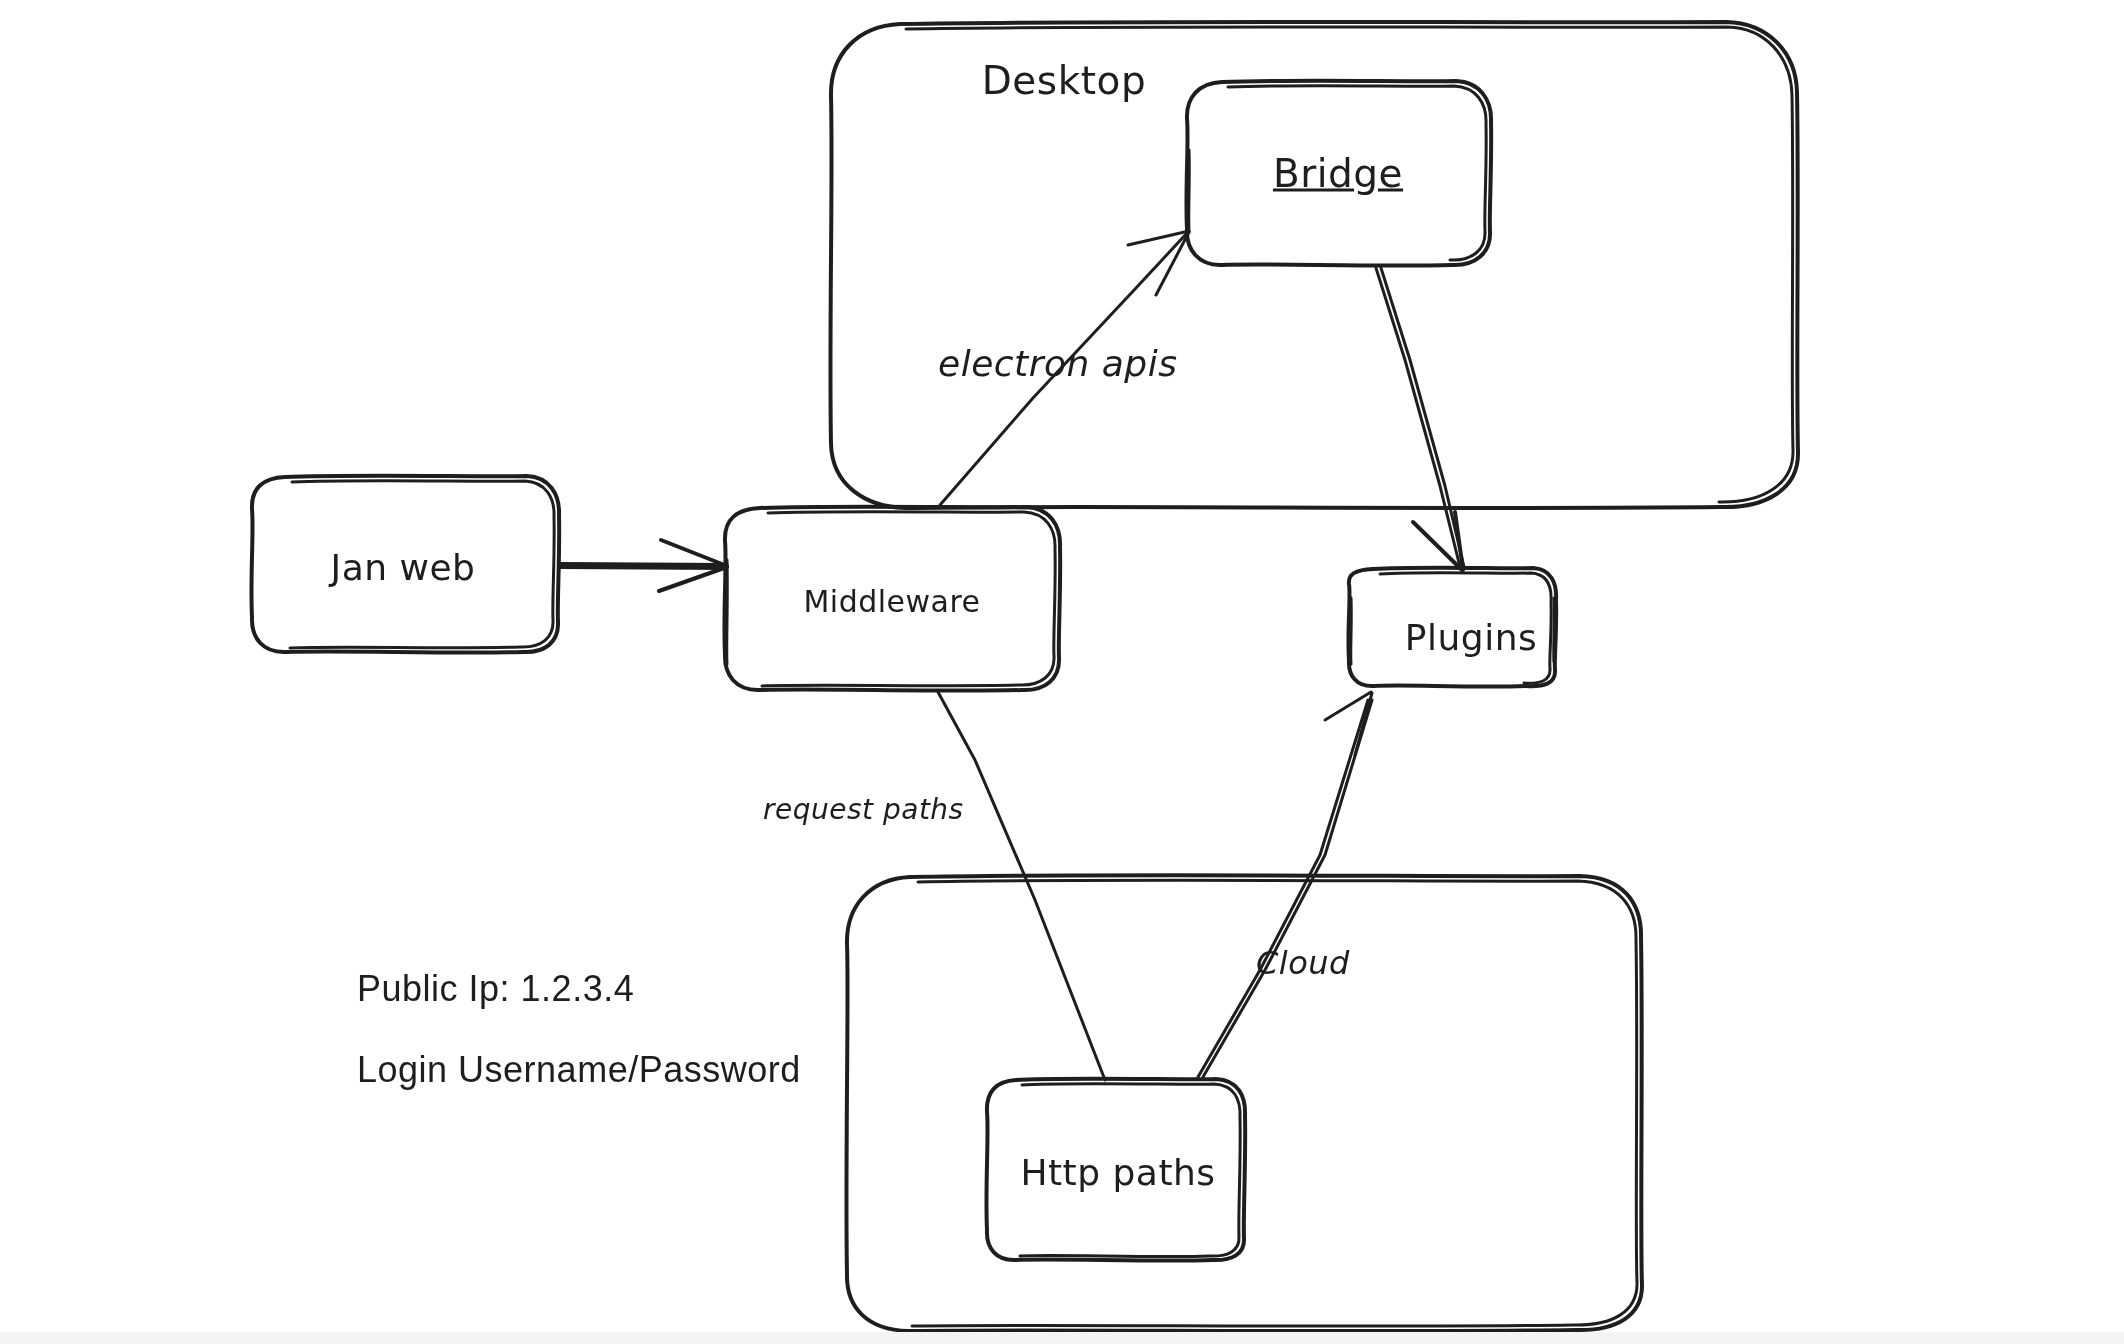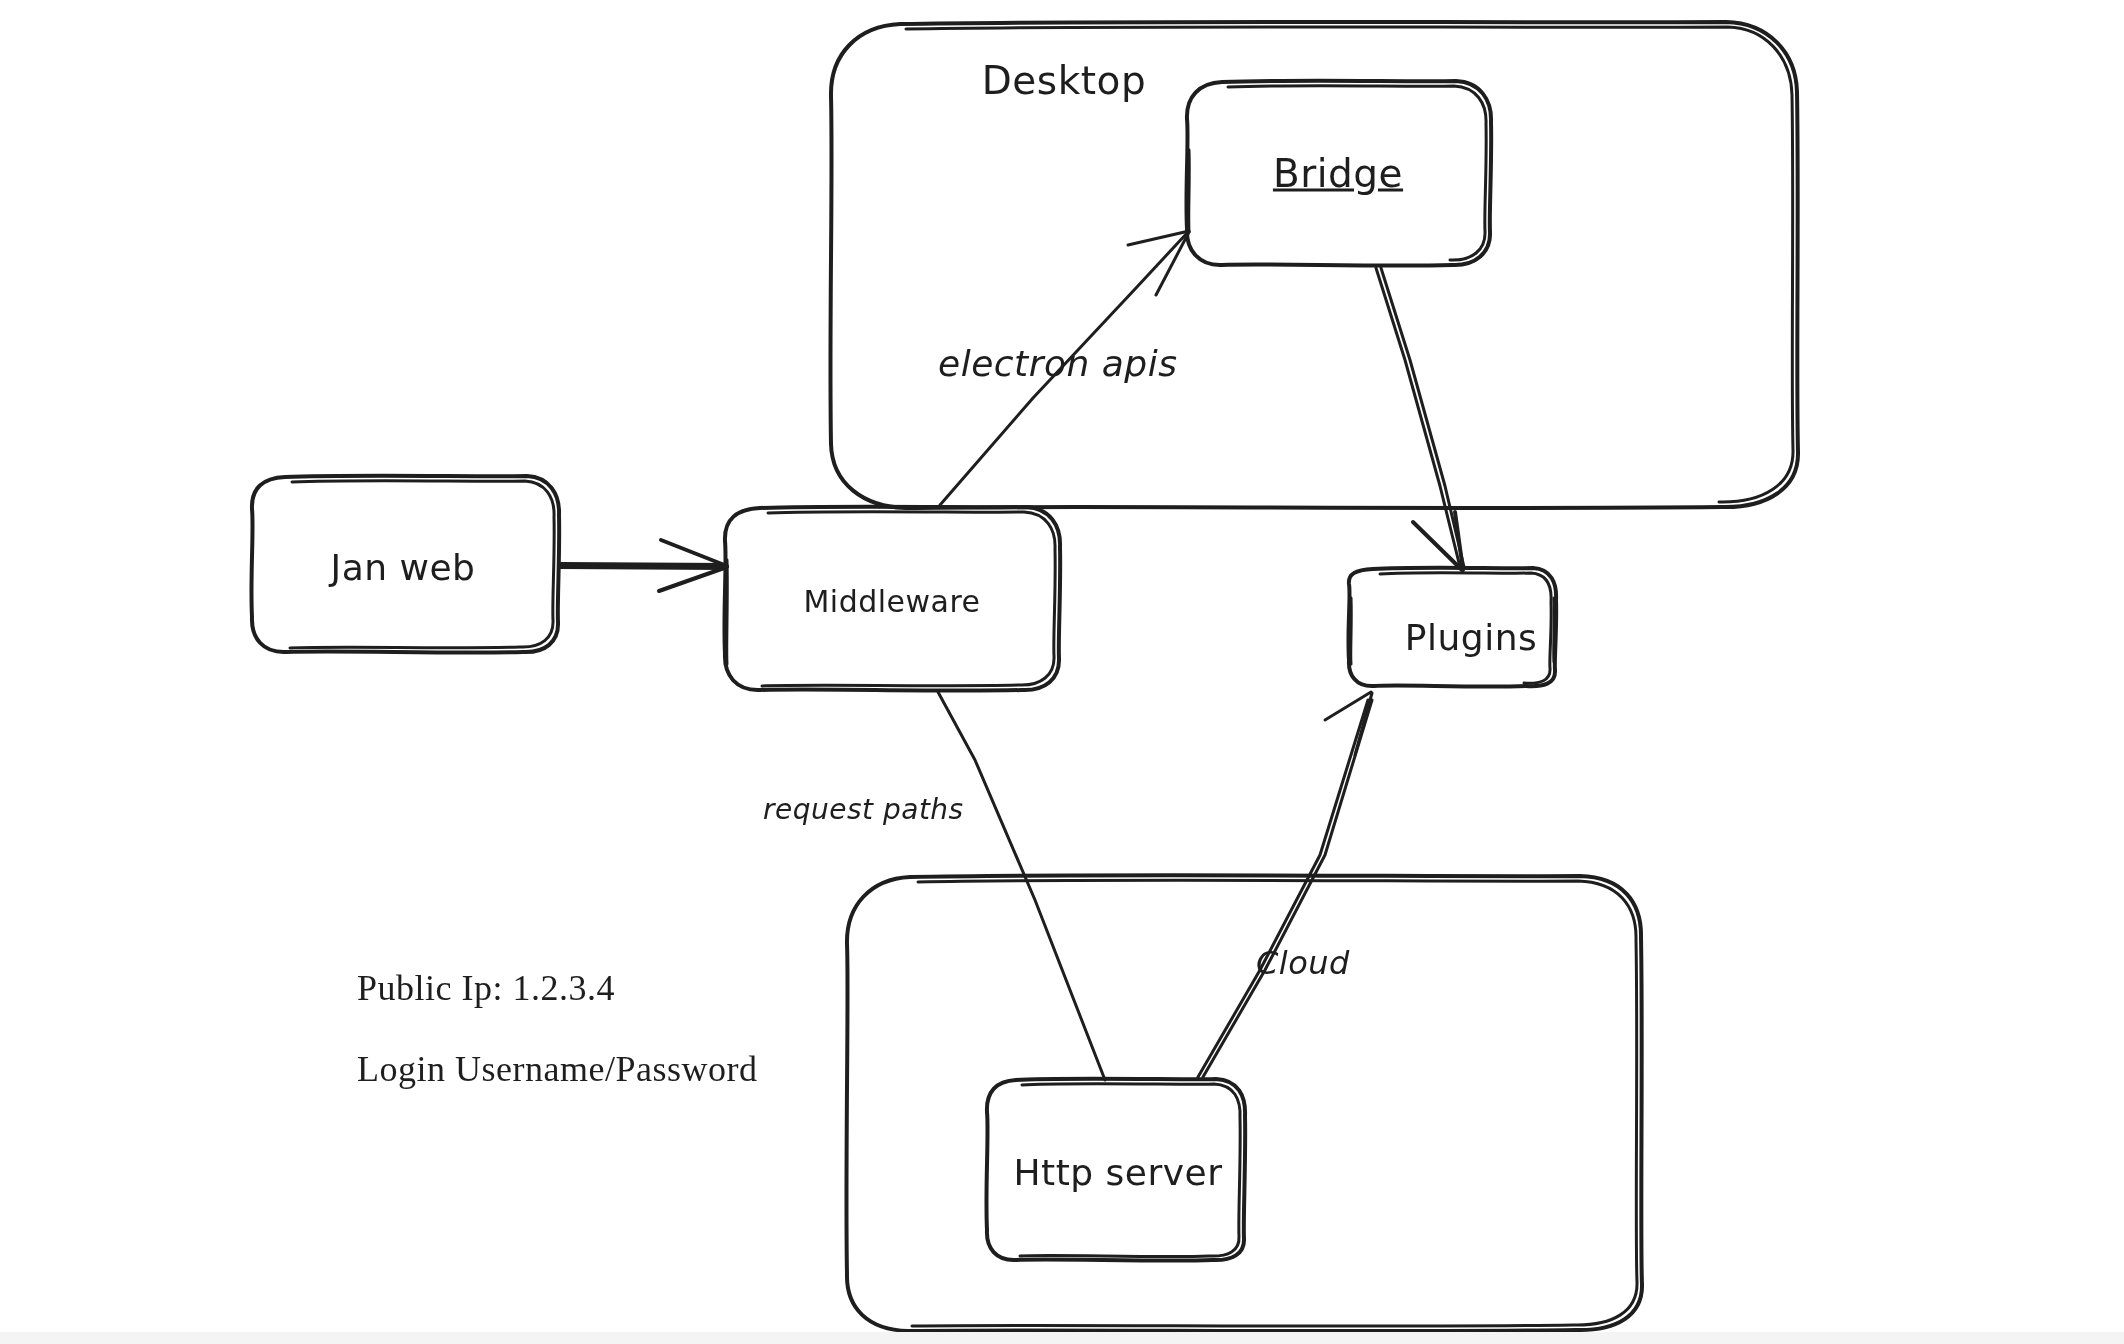--- a/index.html
+++ b/index.html
@@ -49,21 +49,21 @@
     font-family: "DejaVu Sans", sans-serif;
     font-weight: 400;
     letter-spacing: 0.5px;
     white-space: nowrap;
     user-select: none;
     font-style: italic;
   }
   .note-block {
     position: absolute;
     color: #1e1e1e;
-    font-family: Liberation Serif, serif;
+    font-family: Liberation Sans, sans-serif;
     font-weight: 400;
     letter-spacing: 0.5px;
     white-space: nowrap;
     line-height: 1.48;
     user-select: none;
   }
   .bottom-strip {
     position: absolute;
     left: 0;
     bottom: 0;
@@ -244,21 +244,21 @@
   <div class="node-label" style="left:1064px; top:80px; font-size:39px;">Desktop</div>
 
   <div class="node-label" style="left:1338px; top:173px; font-size:39px;text-decoration:underline;">Bridge</div>
 
   <div class="node-label" style="left:403px; top:567px; font-size:36px;text-align:center;">Jan web</div>
 
   <div class="node-label" style="left:892px; top:601px; font-size:30px;">Middleware</div>
 
   <div class="node-label" style="left:1471px; top:637px; font-size:36px;">Plugins</div>
 
-  <div class="node-label" style="left:1118px; top:1172px; font-size:36px;">Http server</div>
+  <div class="node-label" style="left:1118px; top:1172px; font-size:36px;">Http paths</div>
 
   <div class="edge-label" style="left:938px; top:343px; font-size:36px;">electron apis</div>
 
   <div class="edge-label" style="left:763px; top:793px; font-size:28px;">request paths</div>
 
   <div class="edge-label" style="left:1256px; top:944px; font-size:32px;">Cloud</div>
 
   <div class="note-block" style="left:357px; top:962px; font-size:36px;">Public Ip: 1.2.3.4</div>
 
   <div class="note-block" style="left:357px; top:1020px; font-size:36px;margin-top:23px;">Login Username/Password</div>

